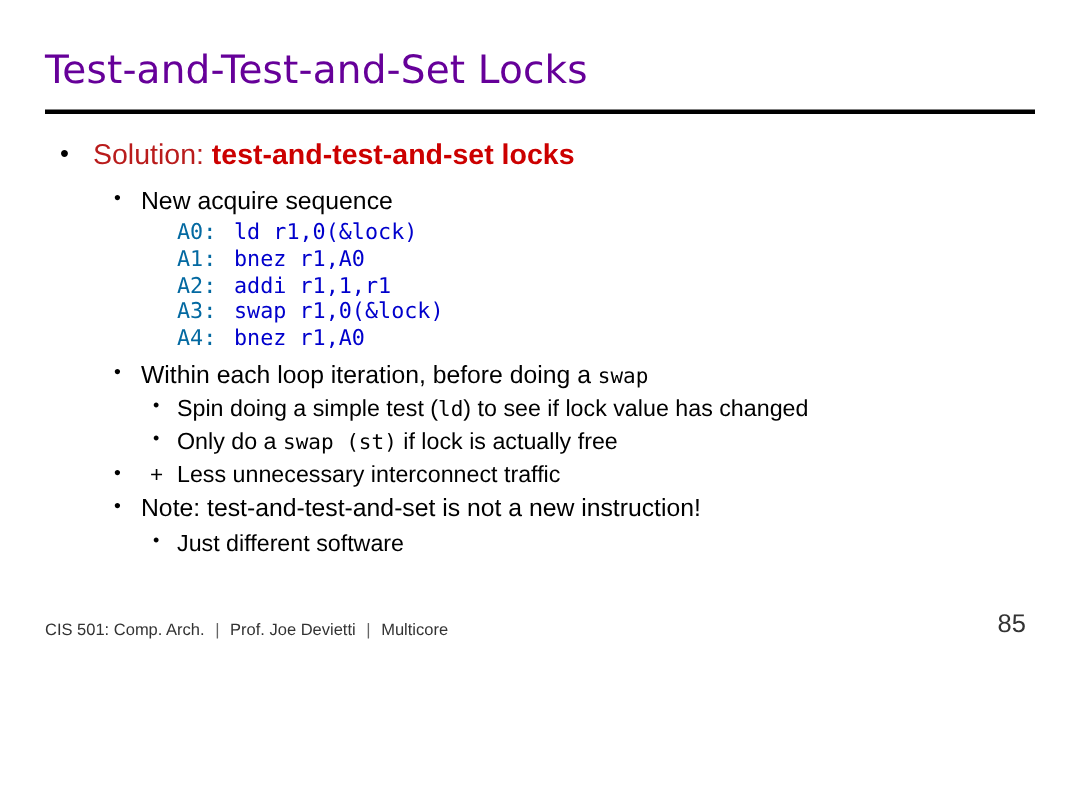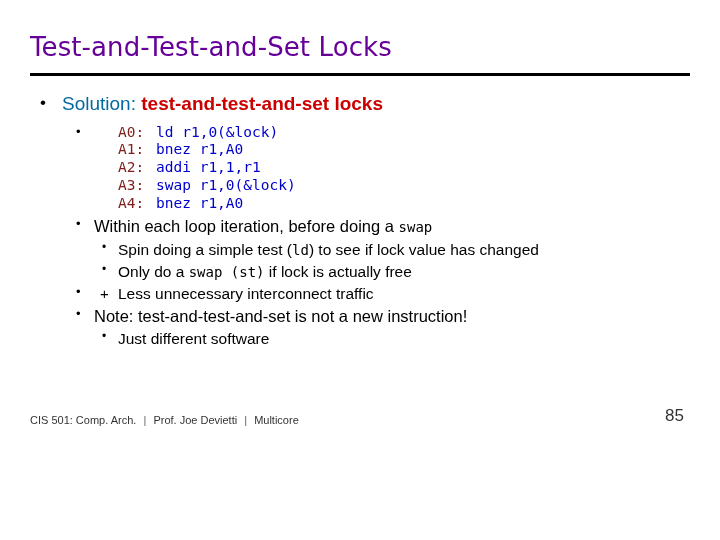--- a/index.html
+++ b/index.html
@@ -52,21 +52,21 @@
     font-size: 19px;
     margin-bottom: 8px;
     line-height: 1.25;
   }
   .l1 > .bullet {
     position: absolute;
     left: 10px;
     top: 0;
     font-size: 17px;
   }
-  .l1 .label { color: #0369a1; }
+  .l1 .label { color: #b91c1c; }
   .l1 .accent {
     color: #cc0000;
     font-weight: bold;
   }
 
   
   .l2 {
     position: relative;
     padding-left: 64px;
     font-size: 16.5px;
@@ -100,21 +100,21 @@
     margin: 2px 0 4px 0;
     padding-left: 88px;
     font-family: "DejaVu Sans Mono", monospace;
     font-size: 14.5px;
     line-height: 1.22;
     color: #0000cc;
   }
   .code-line .lbl {
     display: inline-block;
     width: 38px;
-    color: #7f1d1d;
+    color: #0369a1;
   }
   .mono {
     font-family: "DejaVu Sans Mono", monospace;
     font-size: 14px;
     text-align: right;
   }
 
   .footer {
     position: absolute;
     left: 30px;
@@ -142,20 +142,21 @@
   <div class="body">
 
     <div class="l1">
       <span class="bullet">•</span>
       <span class="label">Solution:</span>
       <span class="accent">test-and-test-and-set locks</span>
     </div>
 
     <div class="l2">
       <span class="bullet">•</span>
+      <span>New acquire sequence</span>
     </div>
 
     <div class="code-block">
       <div class="code-line">
         <span class="lbl">A0:</span><span>ld  r1,0(&amp;lock)</span>
       </div>
       <div class="code-line">
         <span class="lbl">A1:</span><span>bnez r1,A0</span>
       </div>
       <div class="code-line">

